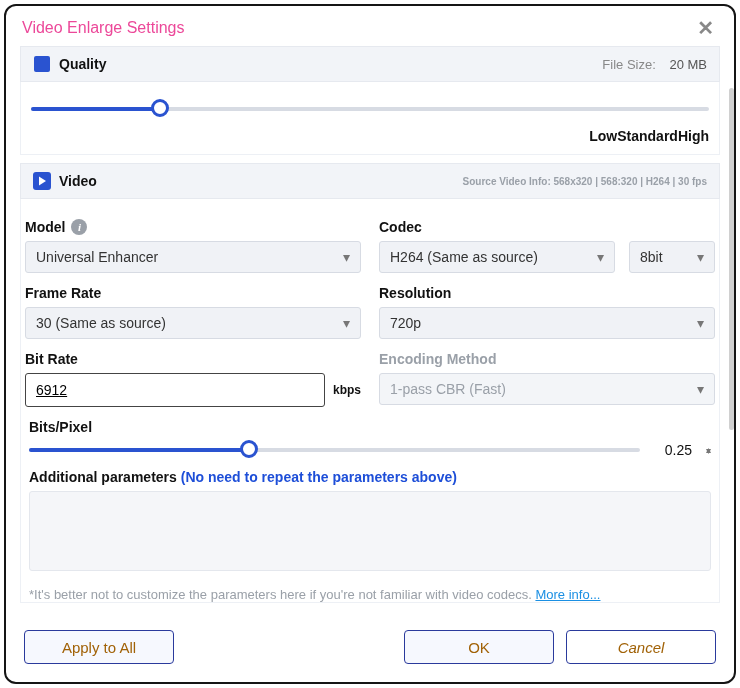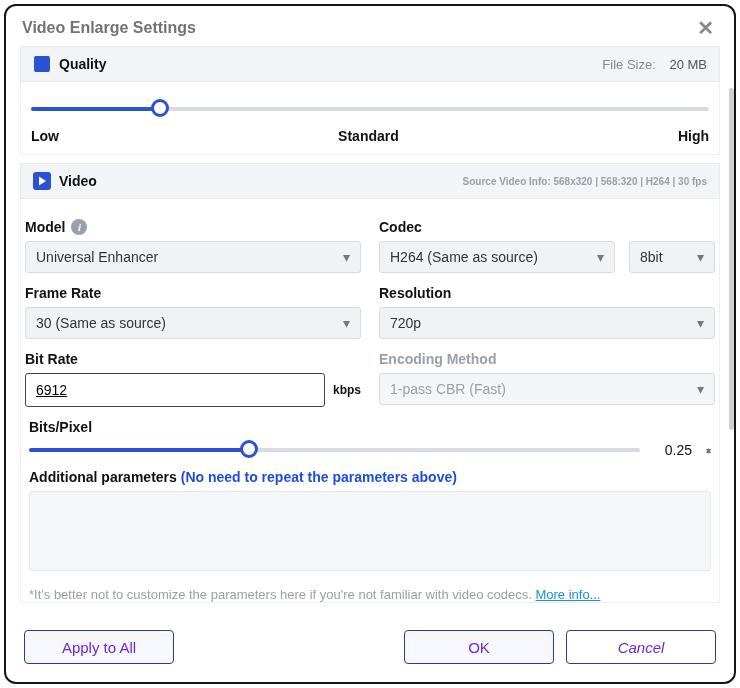--- a/index.html
+++ b/index.html
@@ -24,22 +24,22 @@
     overflow: hidden;
   }
   .titlebar {
     display: flex;
     align-items: center;
     justify-content: space-between;
     padding: 10px 14px 6px 16px;
   }
   .titlebar-text {
     font-size: 16px;
-    font-weight: 700;
-    color: #737373;
+    font-weight: 400;
+    color: #ec4899;
   }
   .close-btn {
     font-size: 20px;
     font-weight: 700;
     color: #888;
     cursor: pointer;
     padding: 2px 6px;
     line-height: 1;
   }
   .content {
@@ -129,21 +129,21 @@
     top: -1px;
     width: 18px;
     height: 18px;
     border-radius: 50%;
     background: #fff;
     border: 3px solid #2a53d0;
     transform: translateX(-50%);
   }
   .slider-labels {
     display: flex;
-    justify-content: space-between;
+    justify-content: flex-end;
     font-weight: 700;
     font-size: 14px;
     color: #111;
     margin-top: 10px;
     padding: 0 2px;
   }
 
   .video-body {
     padding: 20px 4px 0 4px;
     border: 1px solid #edf0f5;
@@ -288,21 +288,21 @@
     display: flex;
     padding: 14px 18px 18px 18px;
     gap: 12px;
   }
   .actions .spacer { flex: 1; }
   .btn {
     min-width: 150px;
     height: 34px;
     border: 1.5px solid #2a3a9c;
     background: #f6f8fe;
-    color: #6d28d9;
+    color: #a16207;
     font-size: 15px;
     border-radius: 4px;
     display: flex;
     align-items: center;
     justify-content: center;
     cursor: pointer;
   }
   .btn.cancel { background: #fff; font-style: italic; }
 
   .info-icon {

